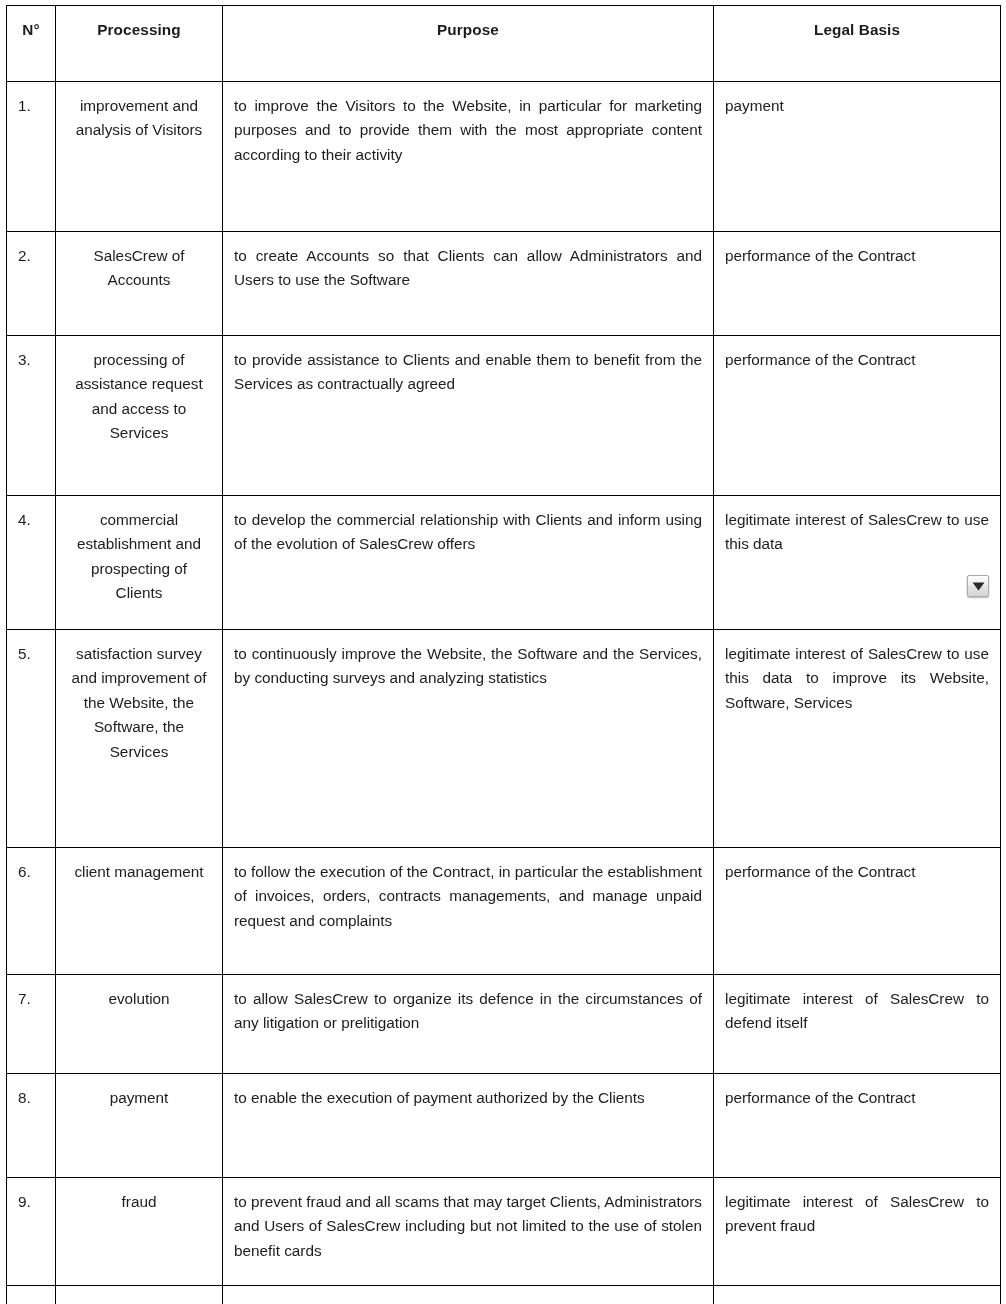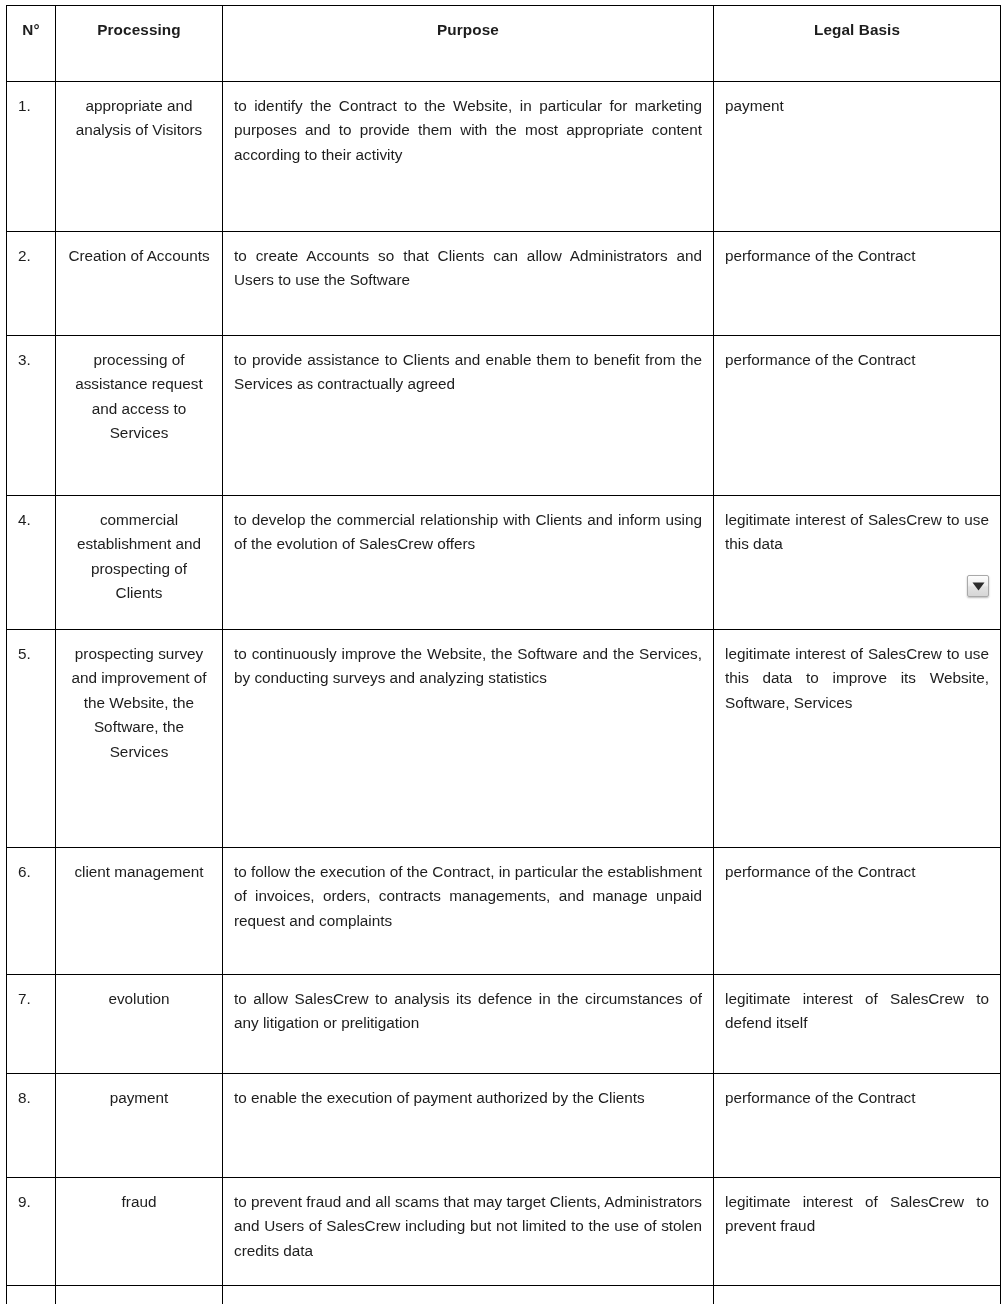--- a/index.html
+++ b/index.html
@@ -137,78 +137,78 @@
         <th>Processing</th>
         <th>Purpose</th>
         <th>Legal Basis</th>
       </tr>
     </thead>
 
     <tbody>
 
       <tr class="r1">
         <td class="num">1.</td>
-        <td class="proc">appropriate and analysis of Visitors</td>
-        <td class="purpose">to identify the Contract to the Website, in particular for marketing purposes and to provide them with the most appropriate content according to their activity</td>
+        <td class="proc">improvement and analysis of Visitors</td>
+        <td class="purpose">to improve the Visitors to the Website, in particular for marketing purposes and to provide them with the most appropriate content according to their activity</td>
         <td class="legal">payment</td>
       </tr>
 
       <tr class="r2">
         <td class="num">2.</td>
-        <td class="proc">Creation of Accounts</td>
+        <td class="proc">SalesCrew of Accounts</td>
         <td class="purpose">to create Accounts so that Clients can allow Administrators and Users to use the Software</td>
         <td class="legal">performance of the Contract</td>
       </tr>
 
       <tr class="r3">
         <td class="num">3.</td>
         <td class="proc">processing of assistance request and access to Services</td>
         <td class="purpose">to provide assistance to Clients and enable them to benefit from the Services as contractually agreed</td>
         <td class="legal">performance of the Contract</td>
       </tr>
 
       <tr class="r4">
         <td class="num">4.</td>
         <td class="proc">commercial establishment and prospecting of Clients</td>
         <td class="purpose">to develop the commercial relationship with Clients and inform using of the evolution of SalesCrew offers</td>
         <td class="legal">legitimate interest of SalesCrew to use this data</td>
       </tr>
 
       <tr class="r5">
         <td class="num">5.</td>
-        <td class="proc">prospecting survey and improvement of the Website, the Software, the Services</td>
+        <td class="proc">satisfaction survey and improvement of the Website, the Software, the Services</td>
         <td class="purpose">to continuously improve the Website, the Software and the Services, by conducting surveys and analyzing statistics</td>
         <td class="legal">legitimate interest of SalesCrew to use this data to improve its Website, Software, Services</td>
       </tr>
 
       <tr class="r6">
         <td class="num">6.</td>
         <td class="proc">client management</td>
         <td class="purpose">to follow the execution of the Contract, in particular the establishment of invoices, orders, contracts managements, and manage unpaid request and complaints</td>
         <td class="legal">performance of the Contract</td>
       </tr>
 
       <tr class="r7">
         <td class="num">7.</td>
         <td class="proc">evolution</td>
-        <td class="purpose">to allow SalesCrew to analysis its defence in the circumstances of any litigation or prelitigation</td>
+        <td class="purpose">to allow SalesCrew to organize its defence in the circumstances of any litigation or prelitigation</td>
         <td class="legal">legitimate interest of SalesCrew to defend itself</td>
       </tr>
 
       <tr class="r8">
         <td class="num">8.</td>
         <td class="proc">payment</td>
         <td class="purpose">to enable the execution of payment authorized by the Clients</td>
         <td class="legal">performance of the Contract</td>
       </tr>
 
       <tr class="r9">
         <td class="num">9.</td>
         <td class="proc">fraud</td>
-        <td class="purpose">to prevent fraud and all scams that may target Clients, Administrators and Users of SalesCrew including but not limited to the use of stolen credits data</td>
+        <td class="purpose">to prevent fraud and all scams that may target Clients, Administrators and Users of SalesCrew including but not limited to the use of stolen benefit cards</td>
         <td class="legal">legitimate interest of SalesCrew to prevent fraud</td>
       </tr>
 
       <tr class="r10">
         <td class="num">10.</td>
         <td class="proc">Connection of Administrators and Users</td>
         <td class="purpose">to identify Administrators and Users while using the Software and allowing them to find back their Accounts.</td>
         <td class="legal">Performance of the Contract</td>
       </tr>
 

